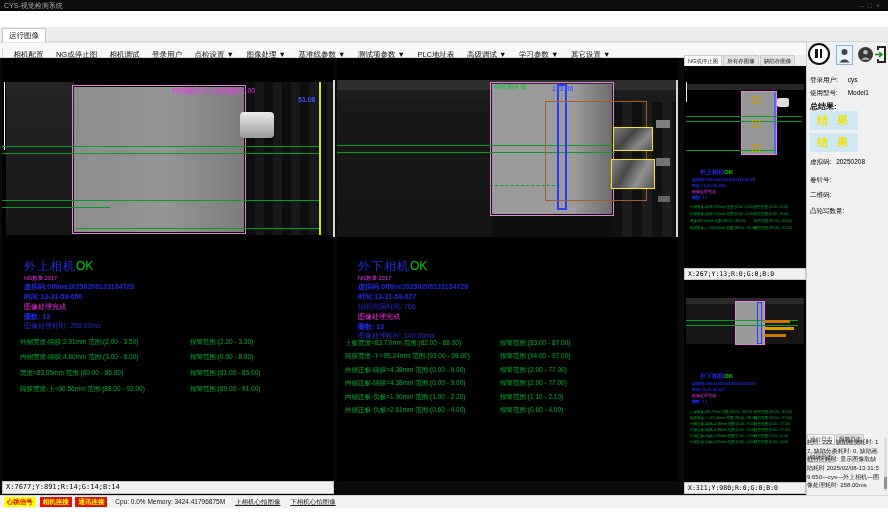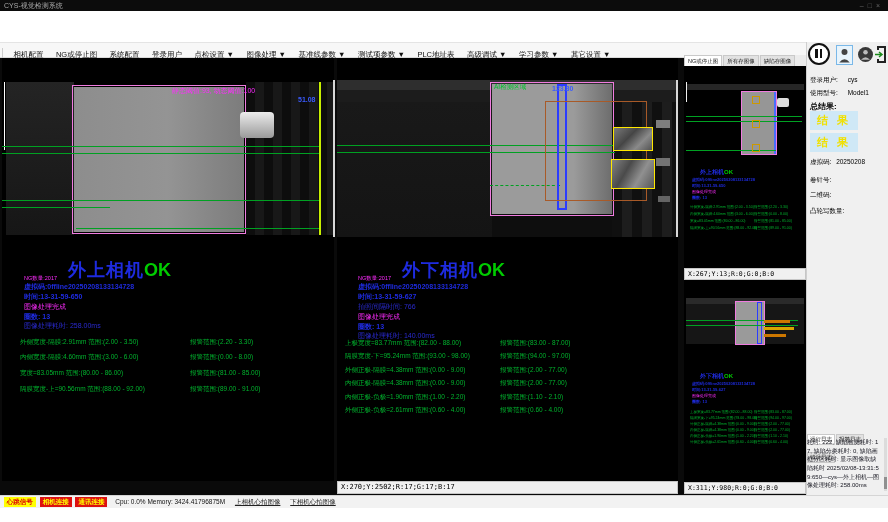--- a/index.html
+++ b/index.html
@@ -26,21 +26,21 @@
   .vstatus{background:#f0f0f0;border:1px solid #c6c6c6;box-sizing:border-box;color:#000;
            font-family:"DejaVu Sans Mono",monospace;font-size:7px;line-height:11px;padding-left:3px;}
 
   
   .gline{background:#00a122;height:1px;}
   .pinkrect{border:1px solid #f07ce0;box-sizing:border-box;}
   .t-mag{color:#ff2cff;}
   .t-blue{color:#1e2bdf;font-weight:bold;}
   .t-navy{color:#2a2ad0;}
   .t-meas{color:#00b22d;font-size:6.5px;}
-  .cam-title{color:#1e2bdf;font-weight:bold;font-size:18px;font-family:"Liberation Serif",serif;letter-spacing:1px;margin-left:44px;}
+  .cam-title{color:#1e2bdf;font-weight:normal;font-size:12px;font-family:"Liberation Serif",serif;letter-spacing:1px;}
   .cam-ok{color:#00cc00;font-family:"Liberation Sans",sans-serif;letter-spacing:0;}
   .mrow span{position:absolute;white-space:nowrap;}
 
   
   .vtabs{left:684px;top:55px;width:122px;height:11px;background:#ececec;}
   .vtab{display:inline-block;font-size:5.5px;line-height:10px;padding:0 3px;color:#222;background:#e2e2e2;border:1px solid #c9c9c9;border-bottom:none;margin-right:1px;vertical-align:top;}
   .vtab.active{background:#ffffff;}
 
   
   .rpanel{left:806px;top:42px;width:82px;height:453px;background:#f0f0f0;border-left:1px solid #cfcfcf;box-sizing:border-box;}
@@ -70,26 +70,29 @@
 <div class="app">
 
   <div class="abs titlebar">
     <span>CYS-视觉检测系统</span>
     <span class="winctl">
       <span>–</span><span>□</span><span>×</span>
     </span>
   </div>
 
 
+  <div class="abs tabrow">
+    <span class="doc-tab">运行图像</span>
+  </div>
 
   <div class="abs toolbar">
     <span class="sep"></span>
     <span class="item">相机配置</span>
     <span class="item">NG或停止图</span>
-    <span class="item">系统配置</span>
+    <span class="item">相机调试</span>
     <span class="item">登录用户</span>
     <span class="item">点检设置 ▼</span>
     <span class="item">图像处理 ▼</span>
     <span class="item">基准线参数 ▼</span>
     <span class="item">测试项参数 ▼</span>
     <span class="item">PLC地址表</span>
     <span class="item">高级调试 ▼</span>
     <span class="item">学习参数 ▼</span>
     <span class="item">其它设置 ▼</span>
   </div>
@@ -130,20 +133,21 @@
       <span style="left:170px;top:0;">报警范围:(2.20 - 3.30)</span>
       <span style="left:0;top:15px;">内侧宽度-隔膜:4.60mm 范围:(3.00 - 6.00)</span>
       <span style="left:170px;top:15px;">报警范围:(0.00 - 8.00)</span>
       <span style="left:0;top:31px;">宽度=83.05mm 范围:(80.00 - 86.00)</span>
       <span style="left:170px;top:31px;">报警范围:(81.00 - 85.00)</span>
       <span style="left:0;top:47px;">隔膜宽度-上=90.56mm 范围:(88.00 - 92.00)</span>
       <span style="left:170px;top:47px;">报警范围:(89.00 - 91.00)</span>
     </div>
   </div>
 
+  <div class="abs vstatus" style="left:2px;top:481px;width:332px;height:13px;">X:7677;Y:891;R:14;G:14;B:14</div>
 
   <div class="abs view" style="left:337px;top:58px;width:341px;height:423px;"></div>
   <div class="abs" style="left:337px;top:80px;width:341px;height:157px;background:#0e0e0e;"></div>
   <div class="abs" style="left:337px;top:80px;width:341px;height:10px;background:#2e2e2e;"></div>
   <div class="abs" style="left:337px;top:90px;width:341px;height:12px;background:#1c1c1c;"></div>
   <div class="abs" style="left:337px;top:102px;width:155px;height:135px;background:linear-gradient(#191919,#141414);"></div>
   <div class="abs" style="left:612px;top:102px;width:64px;height:135px;background:repeating-linear-gradient(90deg,#101010 0 10px,#1d1d1d 10px 20px);"></div>
   <div class="abs" style="left:492px;top:84px;width:120px;height:130px;background:linear-gradient(90deg,#9b9b9b 0 68%,#6d6d6d);"></div>
   <div class="abs pinkrect" style="left:490px;top:82px;width:124px;height:134px;"></div>
   <div class="abs gline" style="left:337px;top:145px;width:278px;"></div>
@@ -181,21 +185,20 @@
       <span style="left:155px;top:27px;">报警范围:(2.00 - 77.00)</span>
       <span style="left:0;top:40px;">内侧正极-隔膜=4.38mm 范围:(0.00 - 9.00)</span>
       <span style="left:155px;top:40px;">报警范围:(2.00 - 77.00)</span>
       <span style="left:0;top:54px;">内侧正极-负极=1.90mm 范围:(1.00 - 2.20)</span>
       <span style="left:155px;top:54px;">报警范围:(1.10 - 2.10)</span>
       <span style="left:0;top:67px;">外侧正极-负极=2.61mm 范围:(0.60 - 4.00)</span>
       <span style="left:155px;top:67px;">报警范围:(0.60 - 4.00)</span>
     </div>
   </div>
 
-  <div class="abs vstatus" style="left:337px;top:481px;width:341px;height:13px;">X:270;Y:2502;R:17;G:17;B:17</div>
 
   <div class="abs vtabs">
     <span class="vtab active">NG或停止图</span><span class="vtab">所有存图像</span><span class="vtab">缺陷存图像</span>
   </div>
 
   <div class="abs view" style="left:684px;top:66px;width:122px;height:202px;"></div>
   <div class="abs" style="left:686px;top:84px;width:118px;height:6px;background:#262626;"></div>
   <div class="abs" style="left:742px;top:92px;width:34px;height:62px;background:#969696;"></div>
   <div class="abs pinkrect" style="left:741px;top:91px;width:36px;height:64px;"></div>
   <div class="abs" style="left:774px;top:92px;width:2px;height:62px;background:#4a6cff;"></div>

